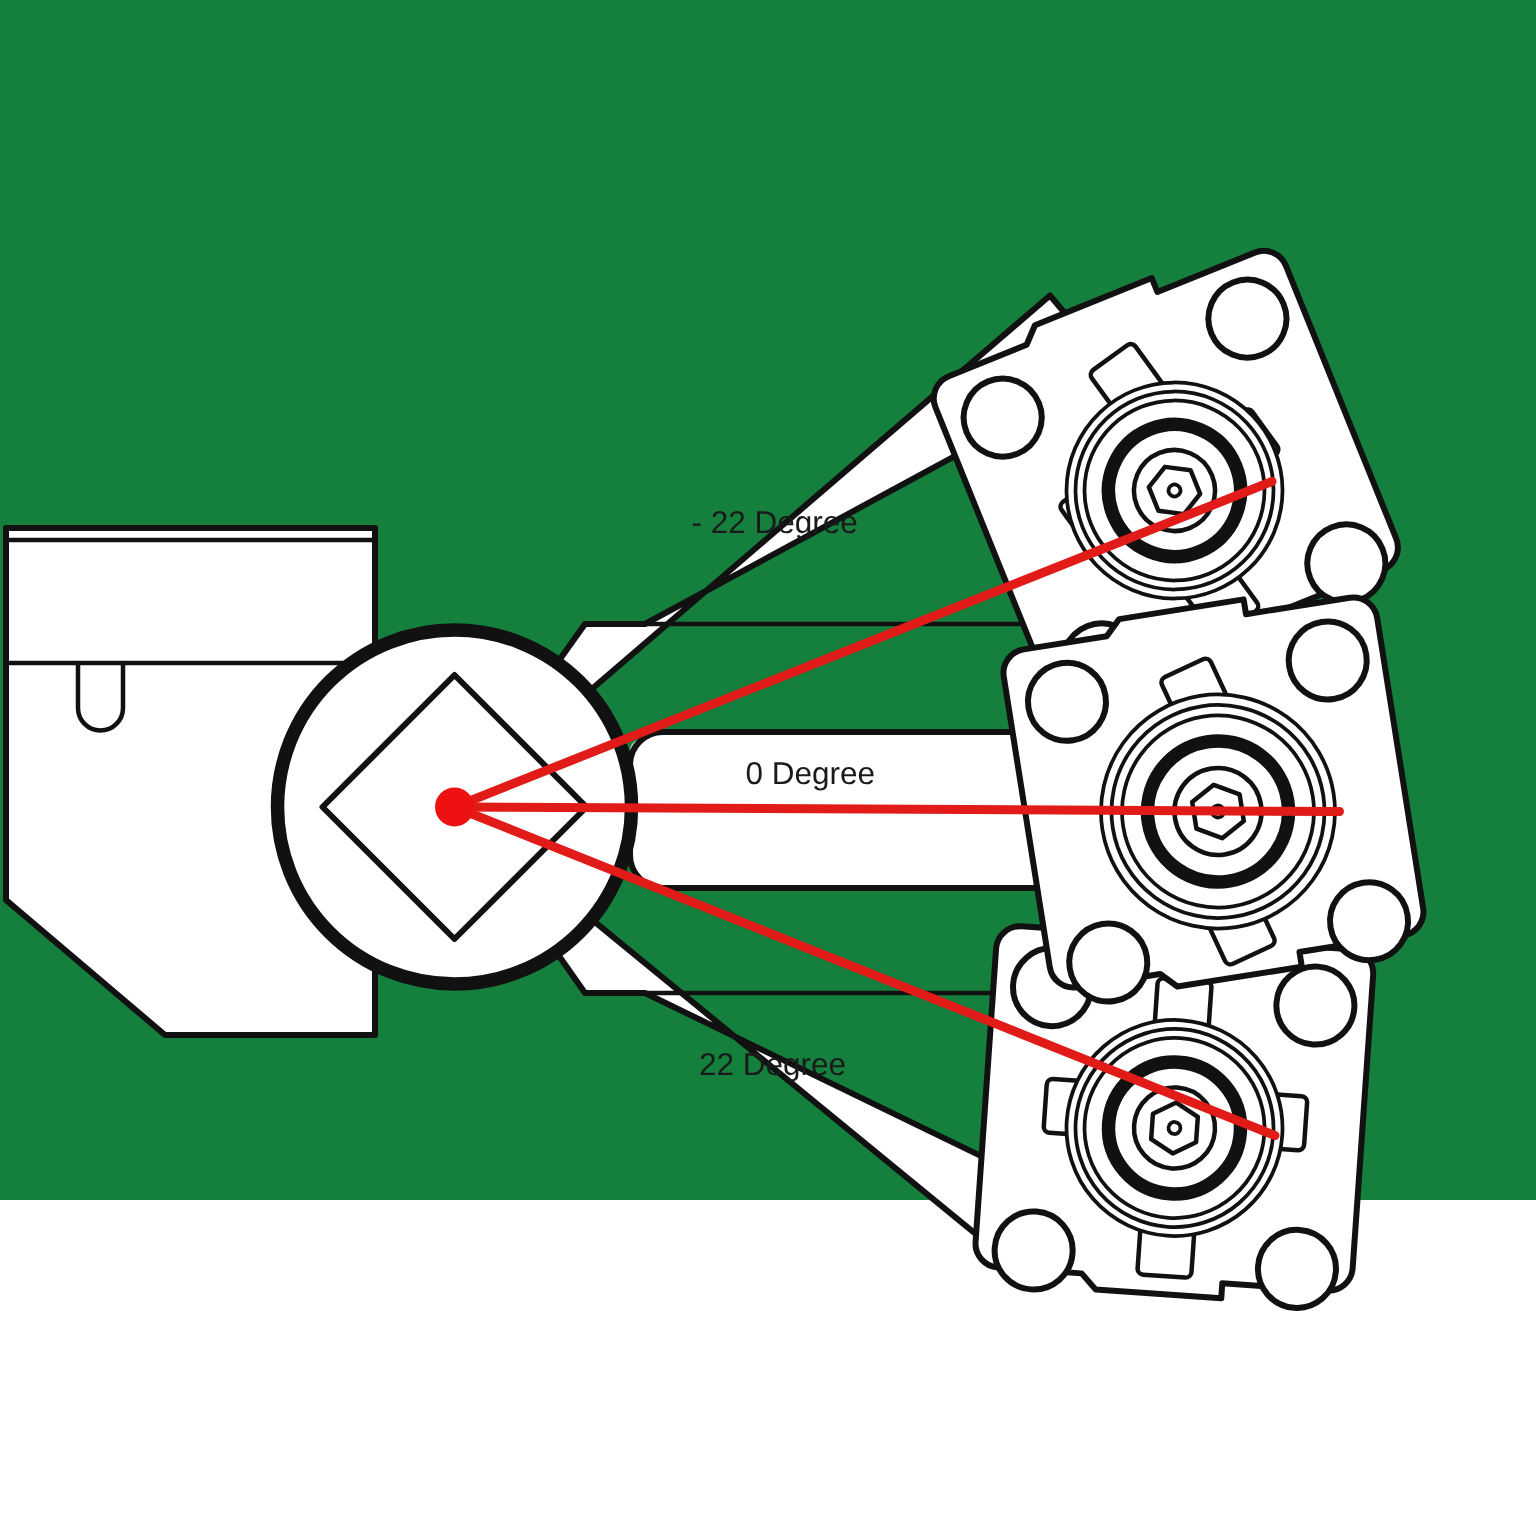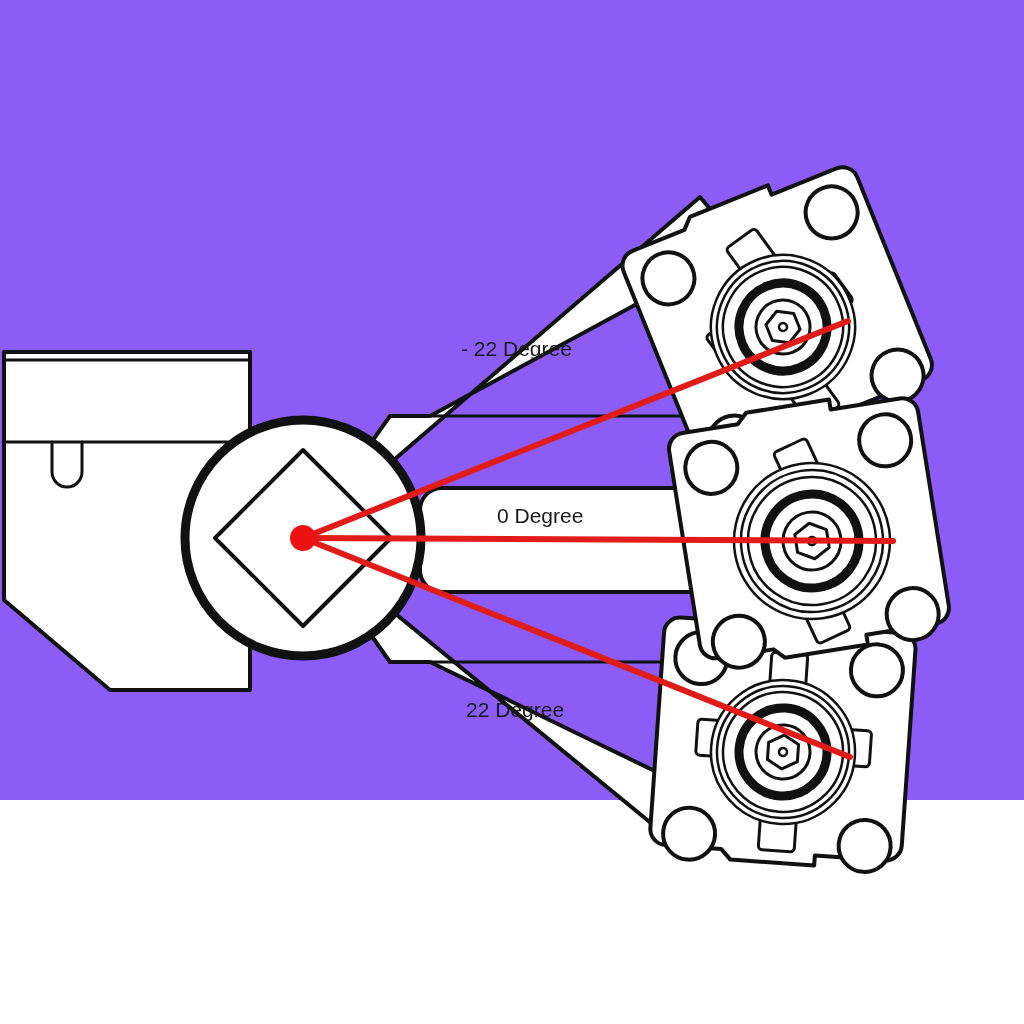--- a/index.html
+++ b/index.html
@@ -2,21 +2,21 @@
 <html><head>
 <meta charset="utf-8">
 <title>Motor Mount Rotation Diagram</title>
 <style>
   html,body{margin:0;padding:0;background:#ffffff;}
   body{
     width:1024px;height:1024px;overflow:hidden;
     font-family:"Liberation Sans", sans-serif;
     position:relative;
   }
-  #stage{position:absolute;left:0;top:0;width:1024px;height:800px;background:#8b5cf6;text-decoration:underline;}
+  #stage{position:absolute;left:0;top:0;width:1024px;height:800px;background:#15803d;text-decoration:underline;}
   svg{display:block;}
   .ln{fill:none;stroke:#111111;stroke-width:4;stroke-linejoin:round;stroke-linecap:round;}
   .ln-thin{fill:none;stroke:#111111;stroke-width:3;stroke-linejoin:round;stroke-linecap:round;}
   .ln-hair{fill:none;stroke:#111111;stroke-width:2.5;stroke-linejoin:round;stroke-linecap:round;}
   .ln-fat{fill:none;stroke:#111111;stroke-width:9;stroke-linejoin:round;stroke-linecap:round;}
   .fillw{fill:#ffffff;}
   .lbl{
     font-family:"Liberation Sans", sans-serif;
     font-size:21px;
     fill:#1a1a1a;

